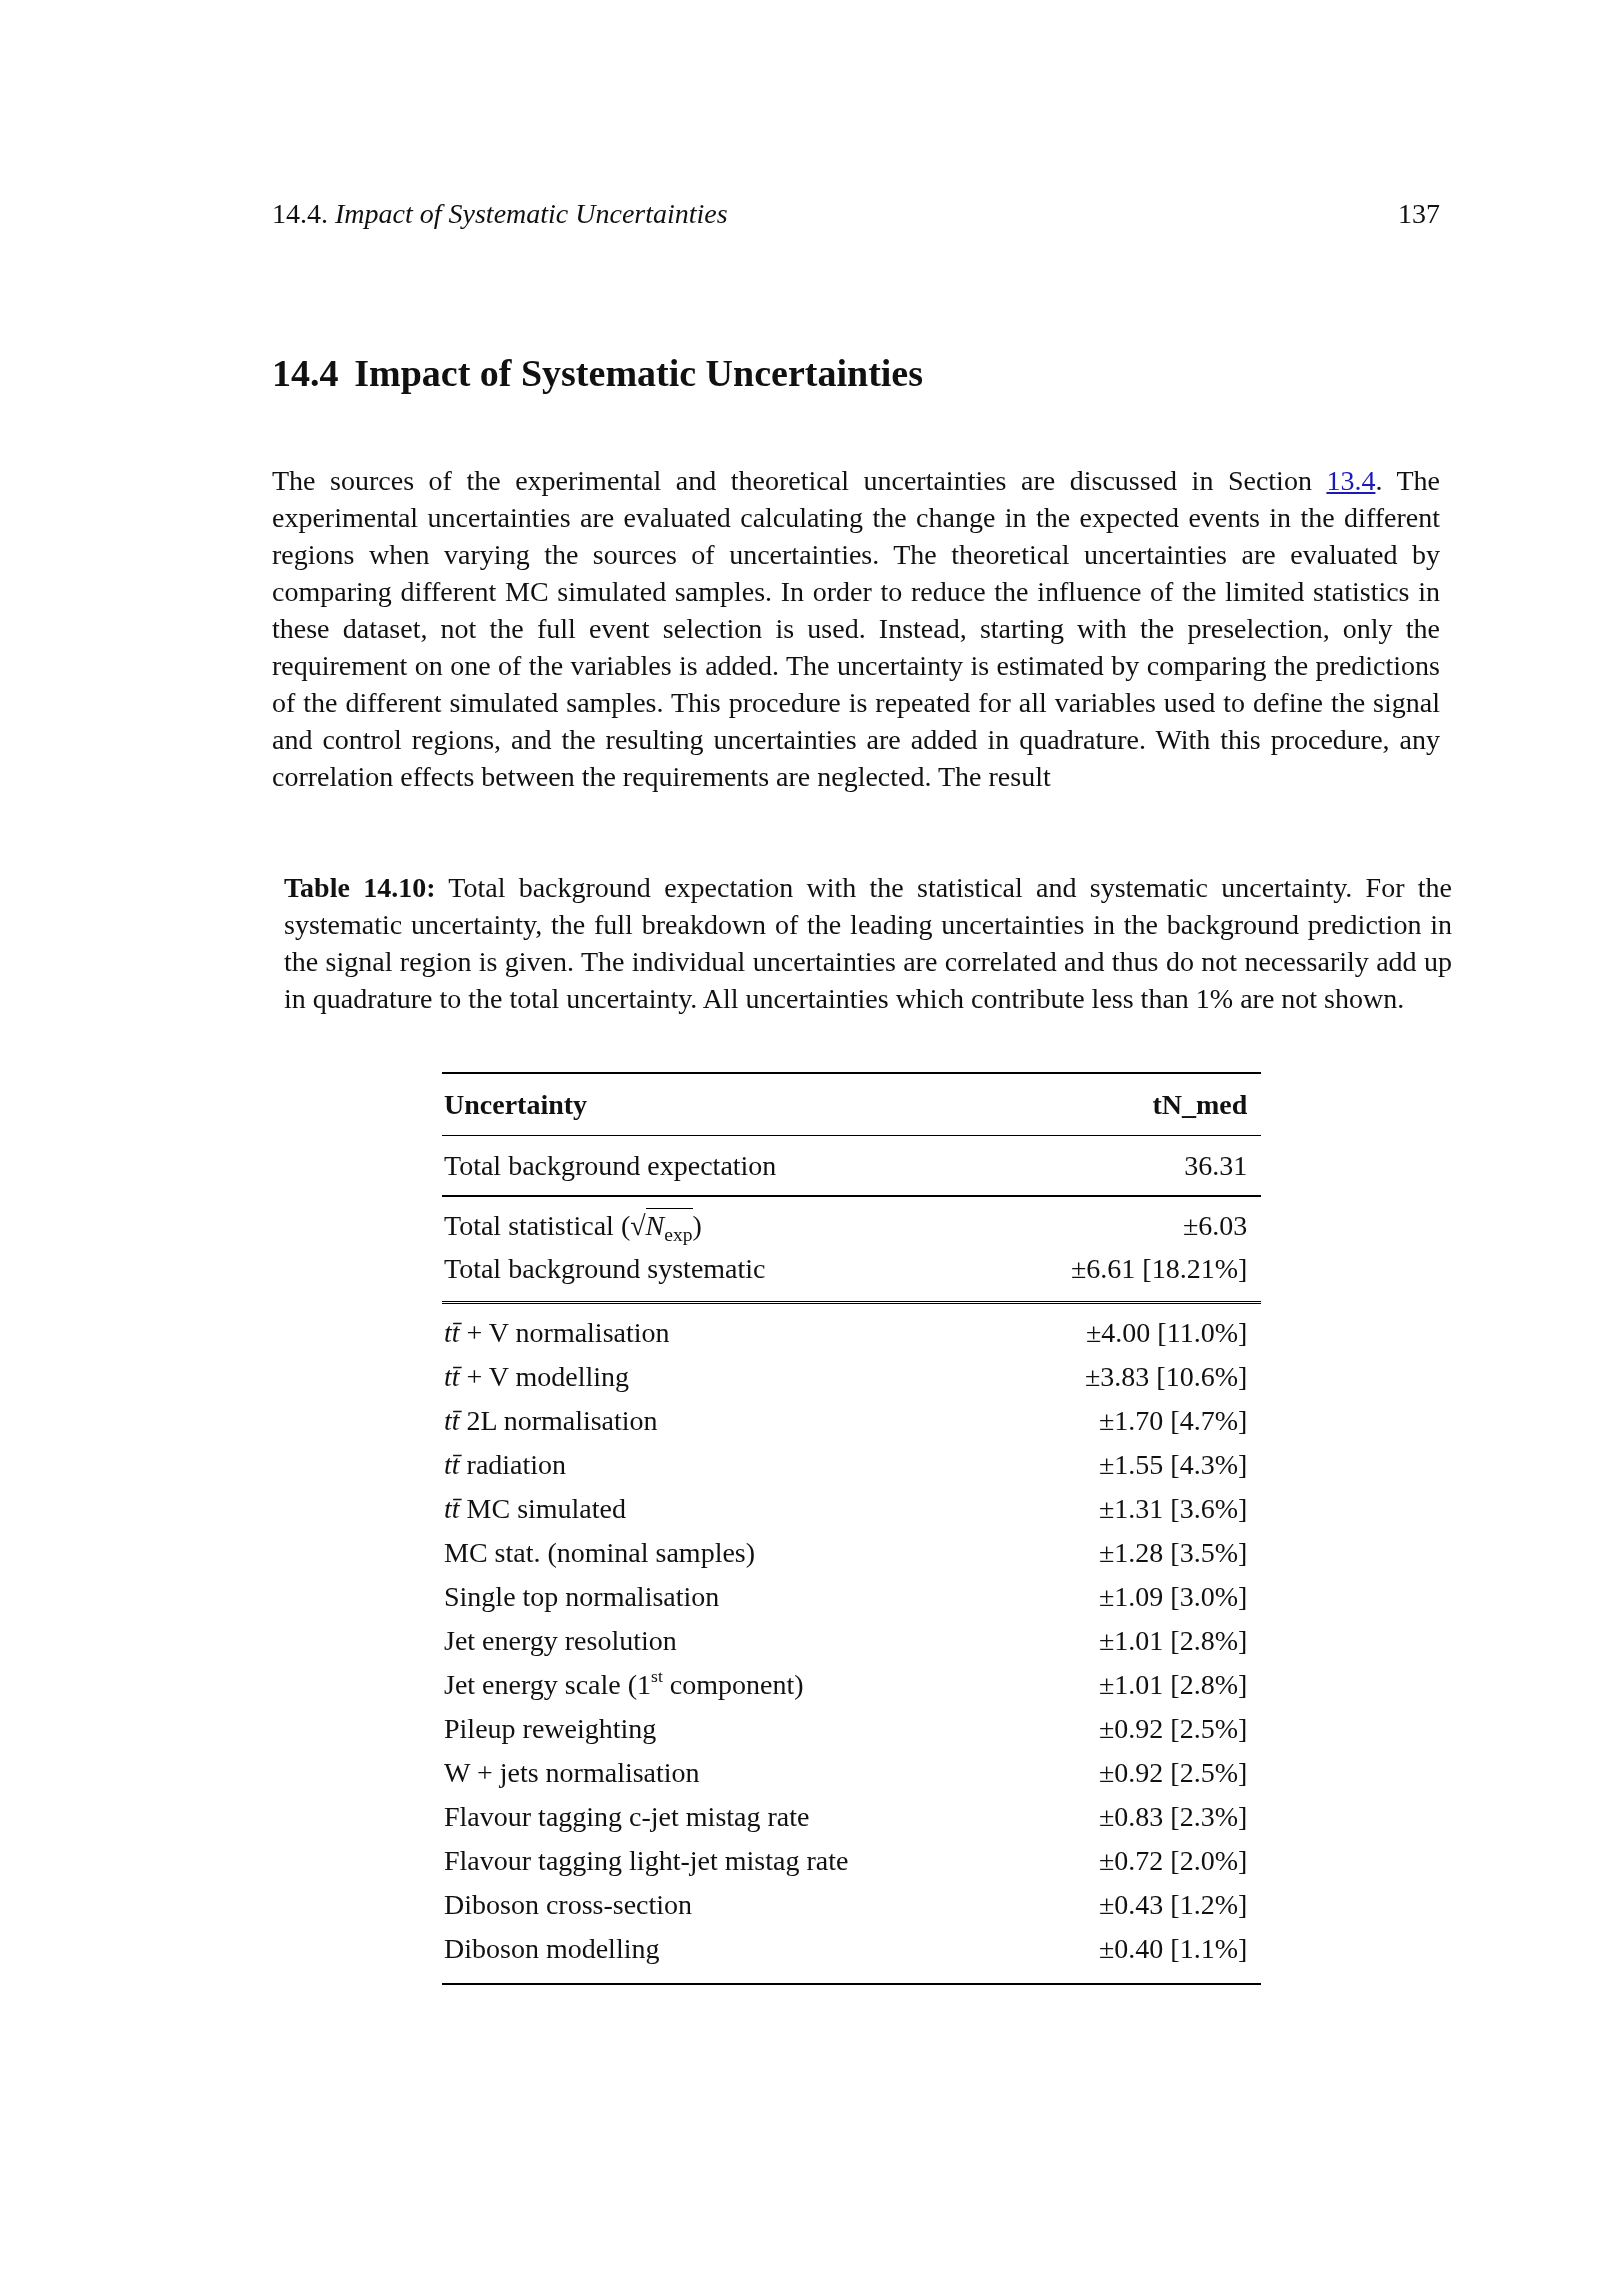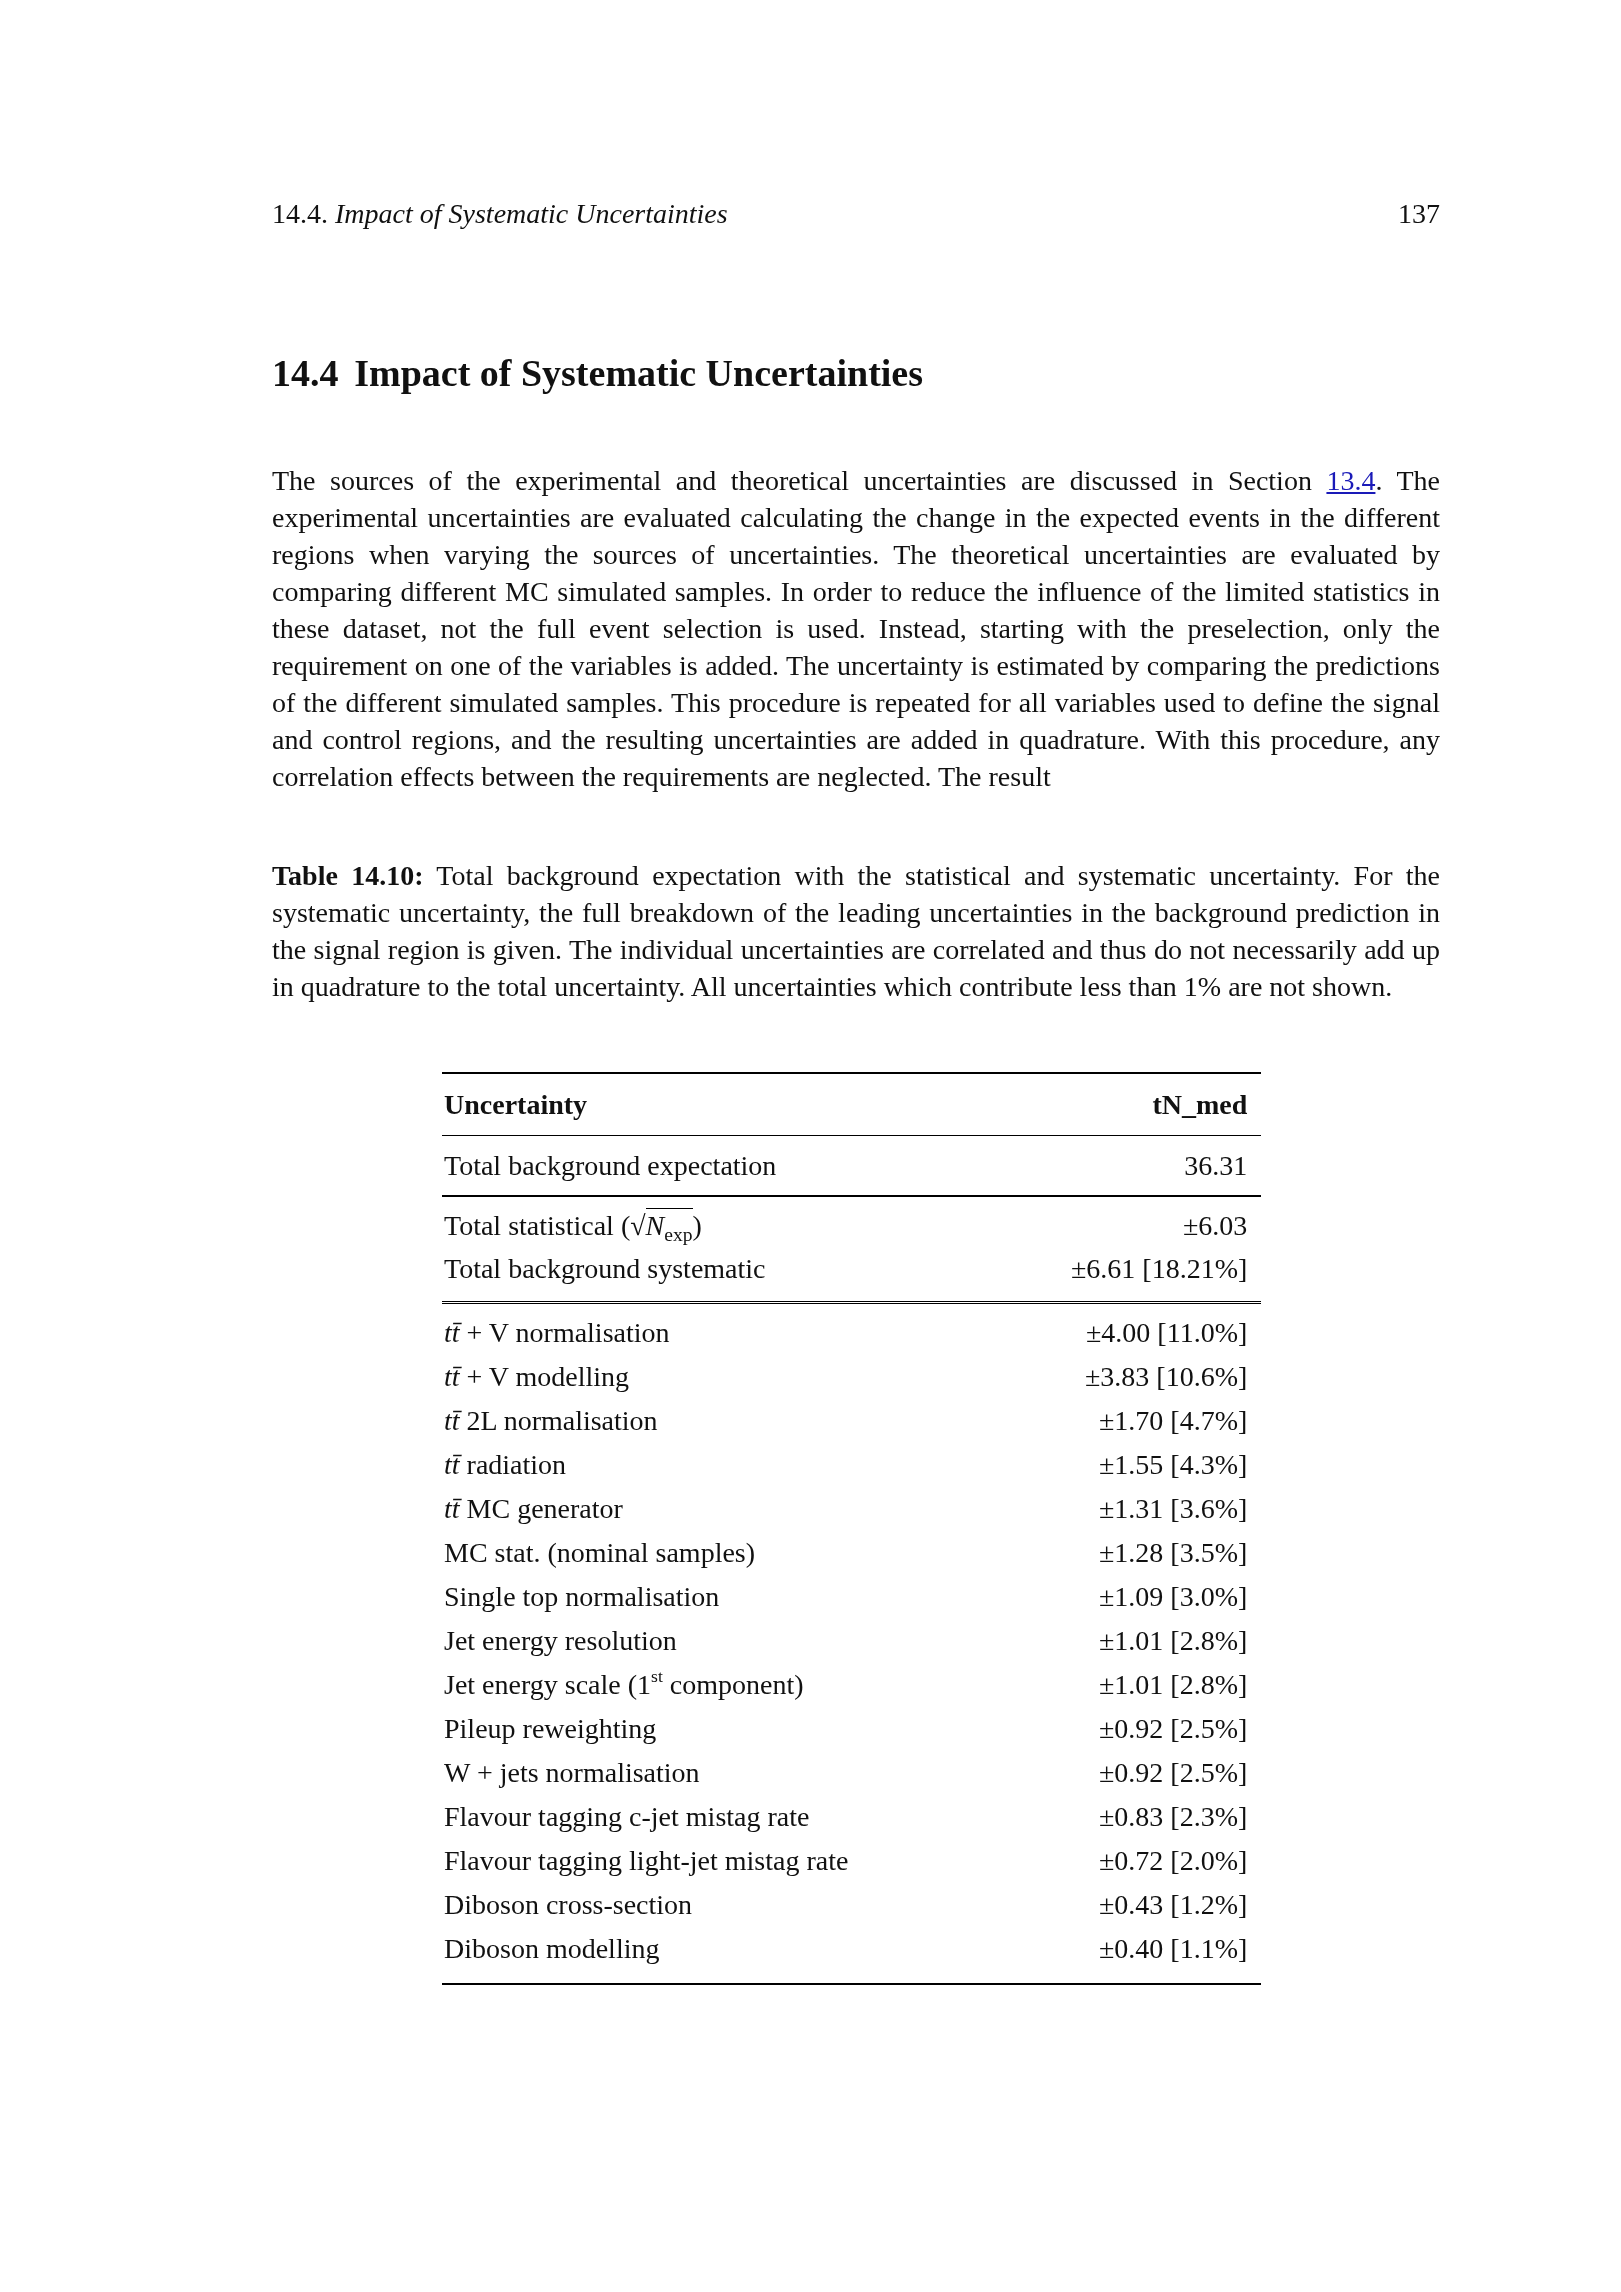--- a/index.html
+++ b/index.html
@@ -17,21 +17,21 @@
     font-size: 38px; font-weight: bold; margin: 0;
   }
   .section-title .num { margin-right: 15.7px; }
   .body-text {
     position: absolute; left: 272px; top: 462px; width: 1168px;
     font-size: 28px; line-height: 37px; text-align: justify; margin: 0;
   }
   .body-text .link { color: #1a1ab8; text-decoration: underline; }
   .caption {
     position: absolute; left: 272px; top: 857px; width: 1168px;
-    font-size: 28px; line-height: 37px; text-align: justify; margin: 0;
+    font-size: 28px; line-height: 37px; text-align: justify; margin: 12px;
   }
   .caption .lbl { font-weight: bold; }
   .table-wrap {
     position: absolute; left: 442px; top: 1072px; width: 819px;
   }
   table { width: 100%; border-collapse: collapse; font-size: 28px; }
   td, th { padding: 0; white-space: nowrap; }
   th { font-weight: bold; text-align: left; }
   .r { text-align: right; padding-right: 13.7px; }
   .l { padding-left: 2px; }
@@ -105,21 +105,21 @@
       </tr>
       <tr class="item">
         <td class="l"><span class="math">tt̄</span><span> 2L normalisation</span></td>
         <td class="r">±1.70 [4.7%]</td>
       </tr>
       <tr class="item">
         <td class="l"><span class="math">tt̄</span><span> radiation</span></td>
         <td class="r">±1.55 [4.3%]</td>
       </tr>
       <tr class="item">
-        <td class="l"><span class="math">tt̄</span><span> MC generator</span></td>
+        <td class="l"><span class="math">tt̄</span><span> MC simulated</span></td>
         <td class="r">±1.31 [3.6%]</td>
       </tr>
       <tr class="item">
         <td class="l">MC stat. (nominal samples)</td>
         <td class="r">±1.28 [3.5%]</td>
       </tr>
       <tr class="item">
         <td class="l">Single top normalisation</td>
         <td class="r">±1.09 [3.0%]</td>
       </tr>

